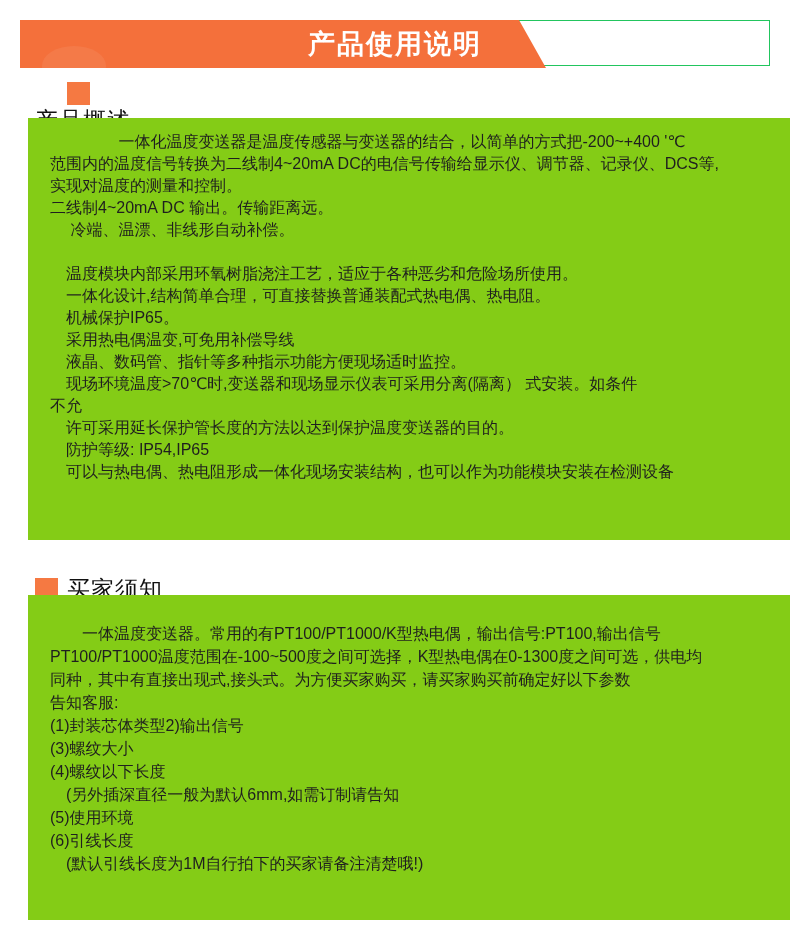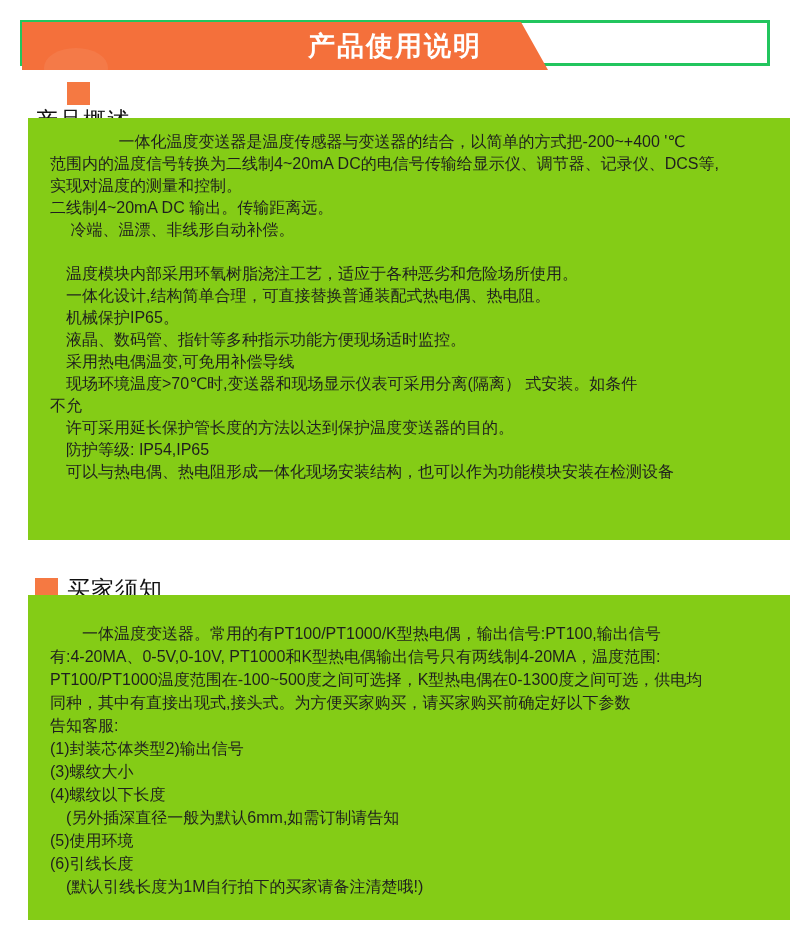--- a/index.html
+++ b/index.html
@@ -11,21 +11,21 @@
     color: #1f1f1f;
     overflow: hidden;
   }
 
   
   .banner {
     position: absolute;
     left: 20px; top: 20px;
     width: 750px; height: 46px;
     background: #ffffff;
-    border: 3px solid #22c55e;
+    border: 1px solid #22c55e;
   }
   .banner-orange {
     position: absolute;
     left: -1px; top: -1px;
     width: 527px; height: 48px;
     background: #f4703b;
     -webkit-clip-path: polygon(0 0, 499px 0, 526px 100%, 0 100%);
     clip-path: polygon(0 0, 499px 0, 526px 100%, 0 100%);
   }
   .banner-circle {
@@ -114,37 +114,36 @@
 <div class="panel" id="panel-overview">
     <div class="line">　　　　 一体化温度变送器是温度传感器与变送器的结合，以简单的方式把-200~+400 '℃</div>
     <div class="line">范围内的温度信号转换为二线制4~20mA DC的电信号传输给显示仪、调节器、记录仪、DCS等,</div>
     <div class="line">实现对温度的测量和控制。</div>
     <div class="line">二线制4~20mA DC 输出。传输距离远。</div>
     <div class="line">　 冷端、温漂、非线形自动补偿。</div>
     <div class="line"></div>
     <div class="line">　温度模块内部采用环氧树脂浇注工艺，适应于各种恶劣和危险场所使用。</div>
     <div class="line">　一体化设计,结构简单合理，可直接替换普通装配式热电偶、热电阻。</div>
     <div class="line">　机械保护IP65。</div>
+    <div class="line">　采用热电偶温变,可免用补偿导线</div>
     <div class="line">　液晶、数码管、指针等多种指示功能方便现场适时监控。</div>
-    <div class="line">　采用热电偶温变,可免用补偿导线</div>
     <div class="line">　现场环境温度&gt;70℃时,变送器和现场显示仪表可采用分离(隔离） 式安装。如条件</div>
     <div class="line">不允</div>
     <div class="line">　许可采用延长保护管长度的方法以达到保护温度变送器的目的。</div>
     <div class="line">　防护等级: IP54,IP65</div>
     <div class="line">　可以与热电偶、热电阻形成一体化现场安装结构，也可以作为功能模块安装在检测设备</div>
   </div>
 
 <div class="section-header" id="section2-header">
   <span class="bullet"></span>
   <span class="heading">买家须知</span>
 </div>
 
 <div class="panel" id="panel-notice">
     <div class="line">　　一体温度变送器。常用的有PT100/PT1000/K型热电偶，输出信号:PT100,输出信号</div>
-    <div class="line">有:4-20MA、0-5V,0-10V, PT1000和K型热电偶输出信号只有两线制4-20MA，温度范围:</div>
     <div class="line">PT100/PT1000温度范围在-100~500度之间可选择，K型热电偶在0-1300度之间可选，供电均</div>
     <div class="line">同种，其中有直接出现式,接头式。为方便买家购买，请买家购买前确定好以下参数</div>
     <div class="line">告知客服:</div>
     <div class="line">(1)封装芯体类型2)输出信号</div>
     <div class="line">(3)螺纹大小</div>
     <div class="line">(4)螺纹以下长度</div>
     <div class="line">　(另外插深直径一般为默认6mm,如需订制请告知</div>
     <div class="line">(5)使用环境</div>
     <div class="line">(6)引线长度</div>
     <div class="line">　(默认引线长度为1M自行拍下的买家请备注清楚哦!)</div>

